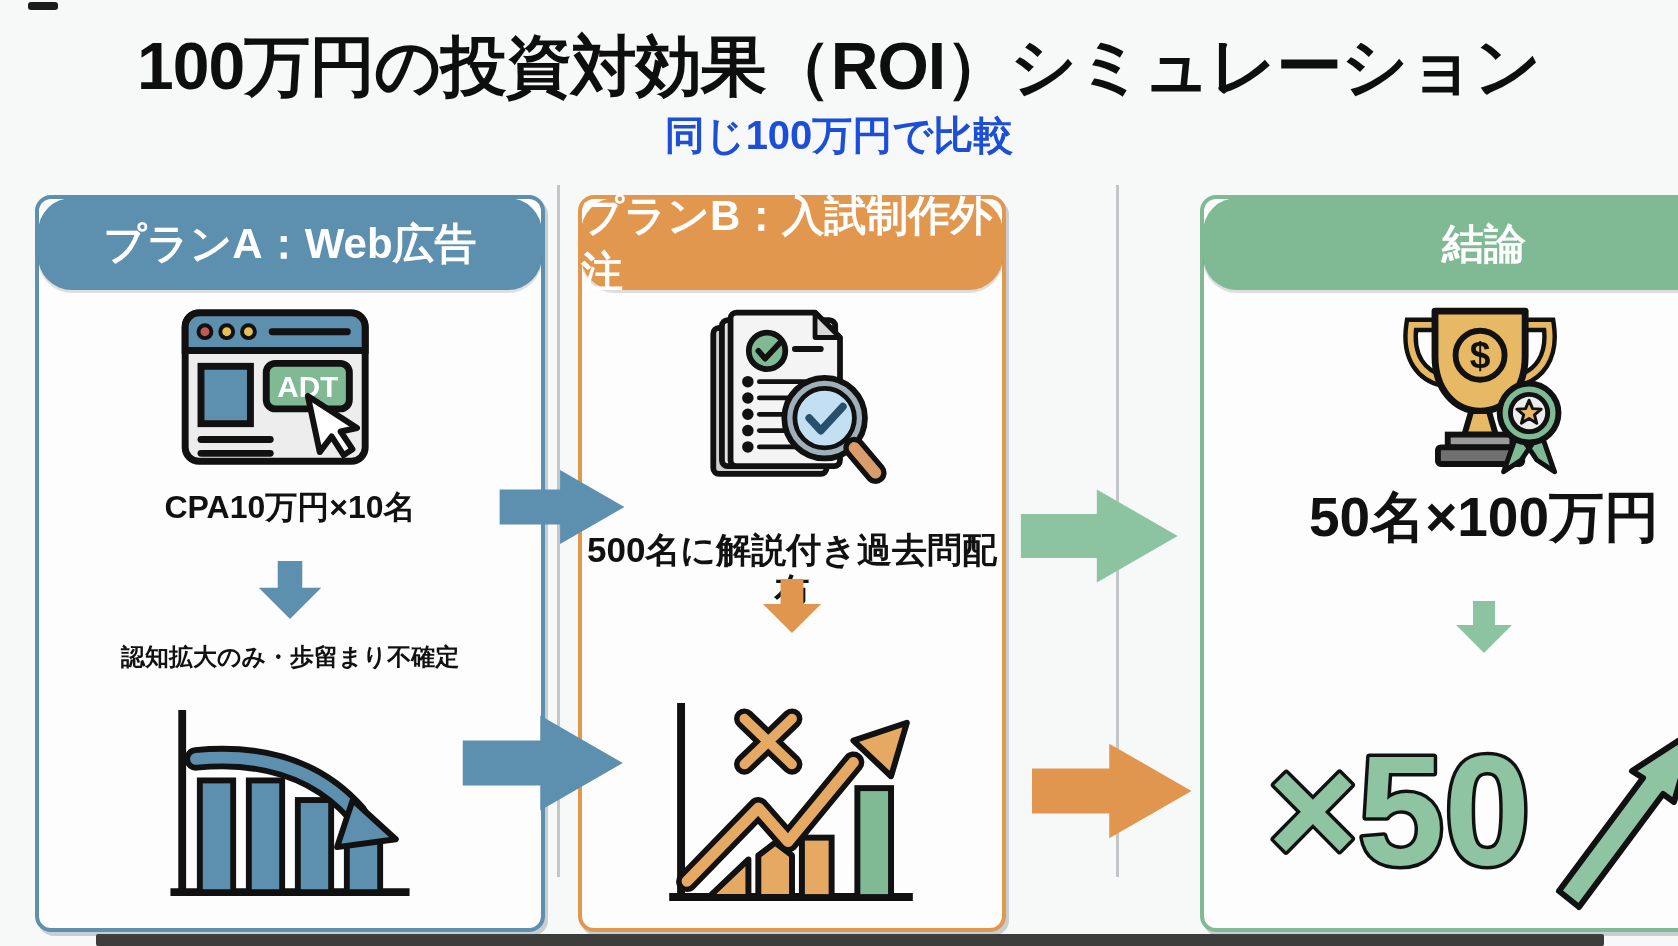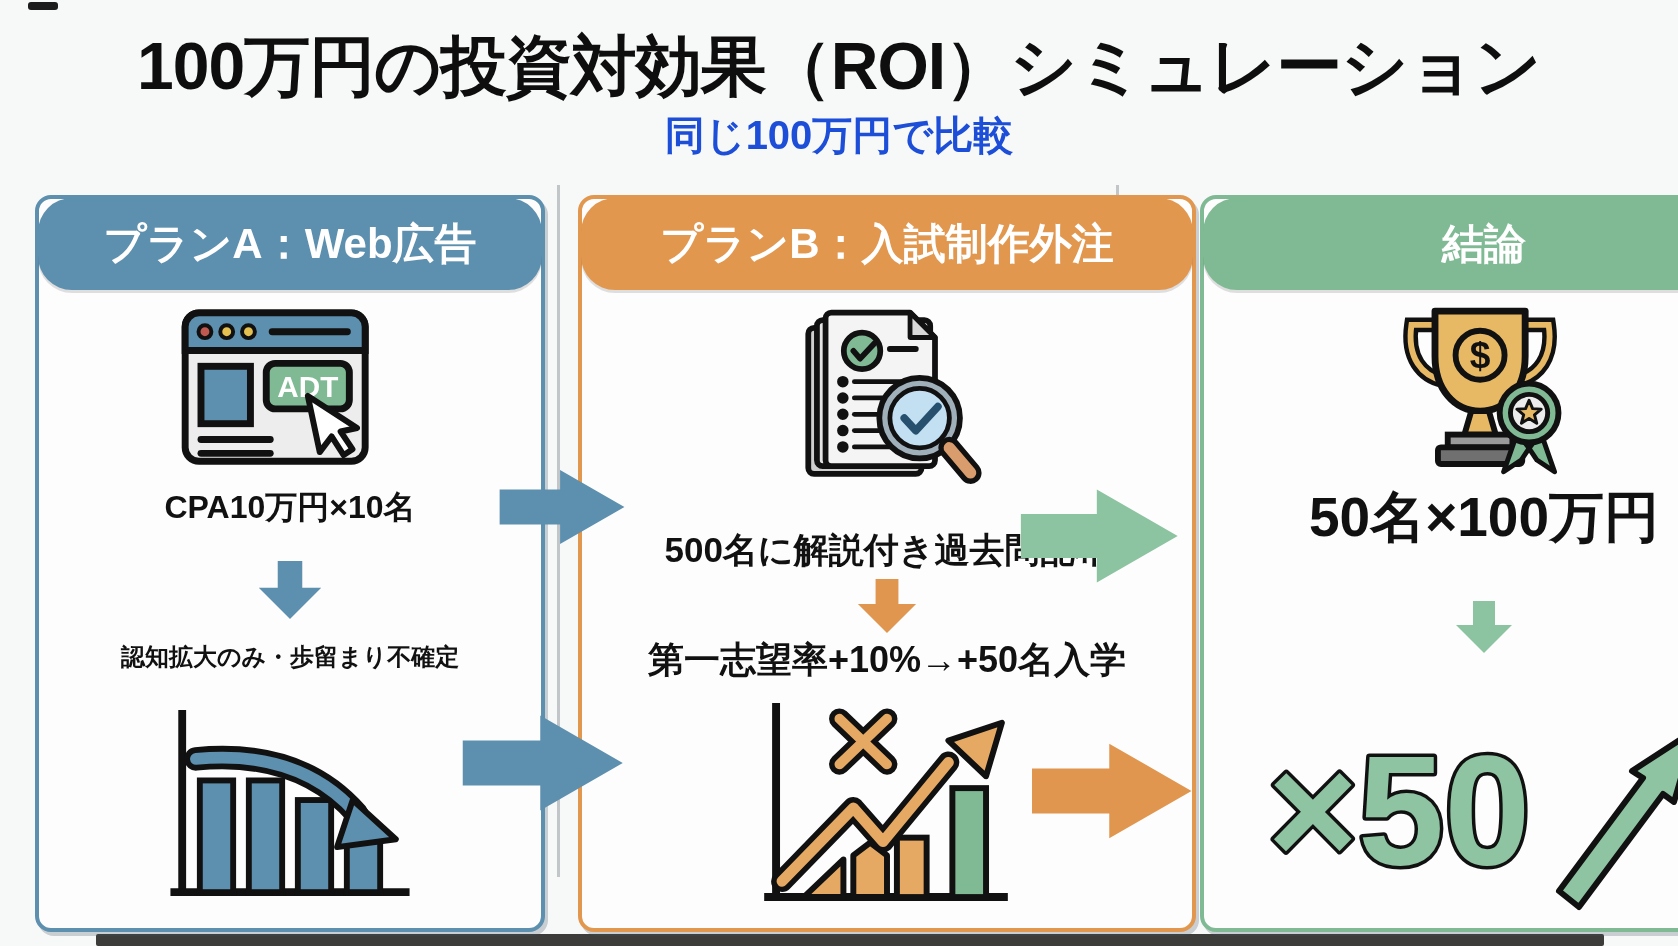--- a/index.html
+++ b/index.html
@@ -12,21 +12,21 @@
           font-size:66px; font-weight:700; color:#0e0e0e; letter-spacing:-1px; }
   .subtitle{ position:absolute; left:0; top:108px; width:100%; text-align:center;
           font-size:40px; font-weight:900; color:#1d4ed8; }
 
   .divider{ position:absolute; top:185px; height:692px; width:3px; background:#c3c6c8; z-index:0; }
   .d1{ left:557px; } .d2{ left:1116px; }
 
   .panel{ position:absolute; top:195px; height:737px; background:#fdfdfd; border-radius:16px;
           z-index:1; box-shadow:3px 4px 0 rgba(60,80,90,.25); }
   .panel-a{ left:35px;  width:510px; border:4px solid #5d8fae; }
-  .panel-b{ left:578px; width:618px; border:4px solid #e2974f; }
+  .panel-b{ left:578px; width:428px; border:4px solid #e2974f; }
   .panel-c{ left:1200px;width:568px; border:4px solid #7fba94; }
 
   .pill{ position:absolute; left:-1px; right:-1px; top:-1px; height:92px; border-radius:34px;
          display:flex; align-items:center; justify-content:center;
          color:#fff; font-size:42px; font-weight:900; box-shadow:0 3px 0 rgba(0,0,0,.12); }
   .pill-a{ background:#5d8fae; } .pill-b{ background:#e2974f; } .pill-c{ background:#7fba94; }
 
   .ptxt{ position:absolute; left:0; width:100%; text-align:center; color:#111; font-weight:900; line-height:1.18; }
   .center-x{ position:absolute; left:50%; transform:translateX(-50%); }
 
@@ -121,21 +121,20 @@
       <line x1="165" y1="153" x2="187" y2="179" stroke="#111" stroke-width="23" stroke-linecap="round"></line>
       <line x1="165" y1="153" x2="187" y2="179" stroke="#d99d6d" stroke-width="12" stroke-linecap="round"></line>
     </svg>
 
     <div class="ptxt" style="top:330px; font-size:35px;">500名に解説付き過去問配布</div>
 
     <svg class="center-x" style="top:380px;" width="72" height="54" viewBox="0 0 60 52">
       <polygon points="19,0 41,0 41,24 58,24 30,52 2,24 19,24" fill="#e0964e"></polygon>
     </svg>
 
-    <div class="ptxt" style="top:440px; font-size:36px;">第一志望率+10%→+50名入学</div>
 
     <svg class="center-x" style="top:498px;" width="258" height="208" viewBox="0 0 260 210">
       <line x1="18" y1="6" x2="18" y2="202" stroke="#111" stroke-width="8"></line>
       <line x1="6" y1="202" x2="252" y2="202" stroke="#111" stroke-width="8"></line>
       <polygon points="46,202 86,202 86,164" fill="#e6a963" stroke="#111" stroke-width="6" stroke-linejoin="round"></polygon>
       <polygon points="96,202 96,160 113,147 130,160 130,202" fill="#e6a963" stroke="#111" stroke-width="6" stroke-linejoin="round"></polygon>
       <rect x="140" y="142" width="30" height="60" fill="#e6a963" stroke="#111" stroke-width="6"></rect>
       <rect x="196" y="92" width="34" height="110" fill="#7fba94" stroke="#111" stroke-width="6"></rect>
       <path d="M24 186 L96 112 L126 146 L192 66" fill="none" stroke="#111" stroke-width="22" stroke-linejoin="round" stroke-linecap="round"></path>
       <path d="M24 186 L96 112 L126 146 L192 66" fill="none" stroke="#e6a963" stroke-width="11" stroke-linejoin="round" stroke-linecap="round"></path>

